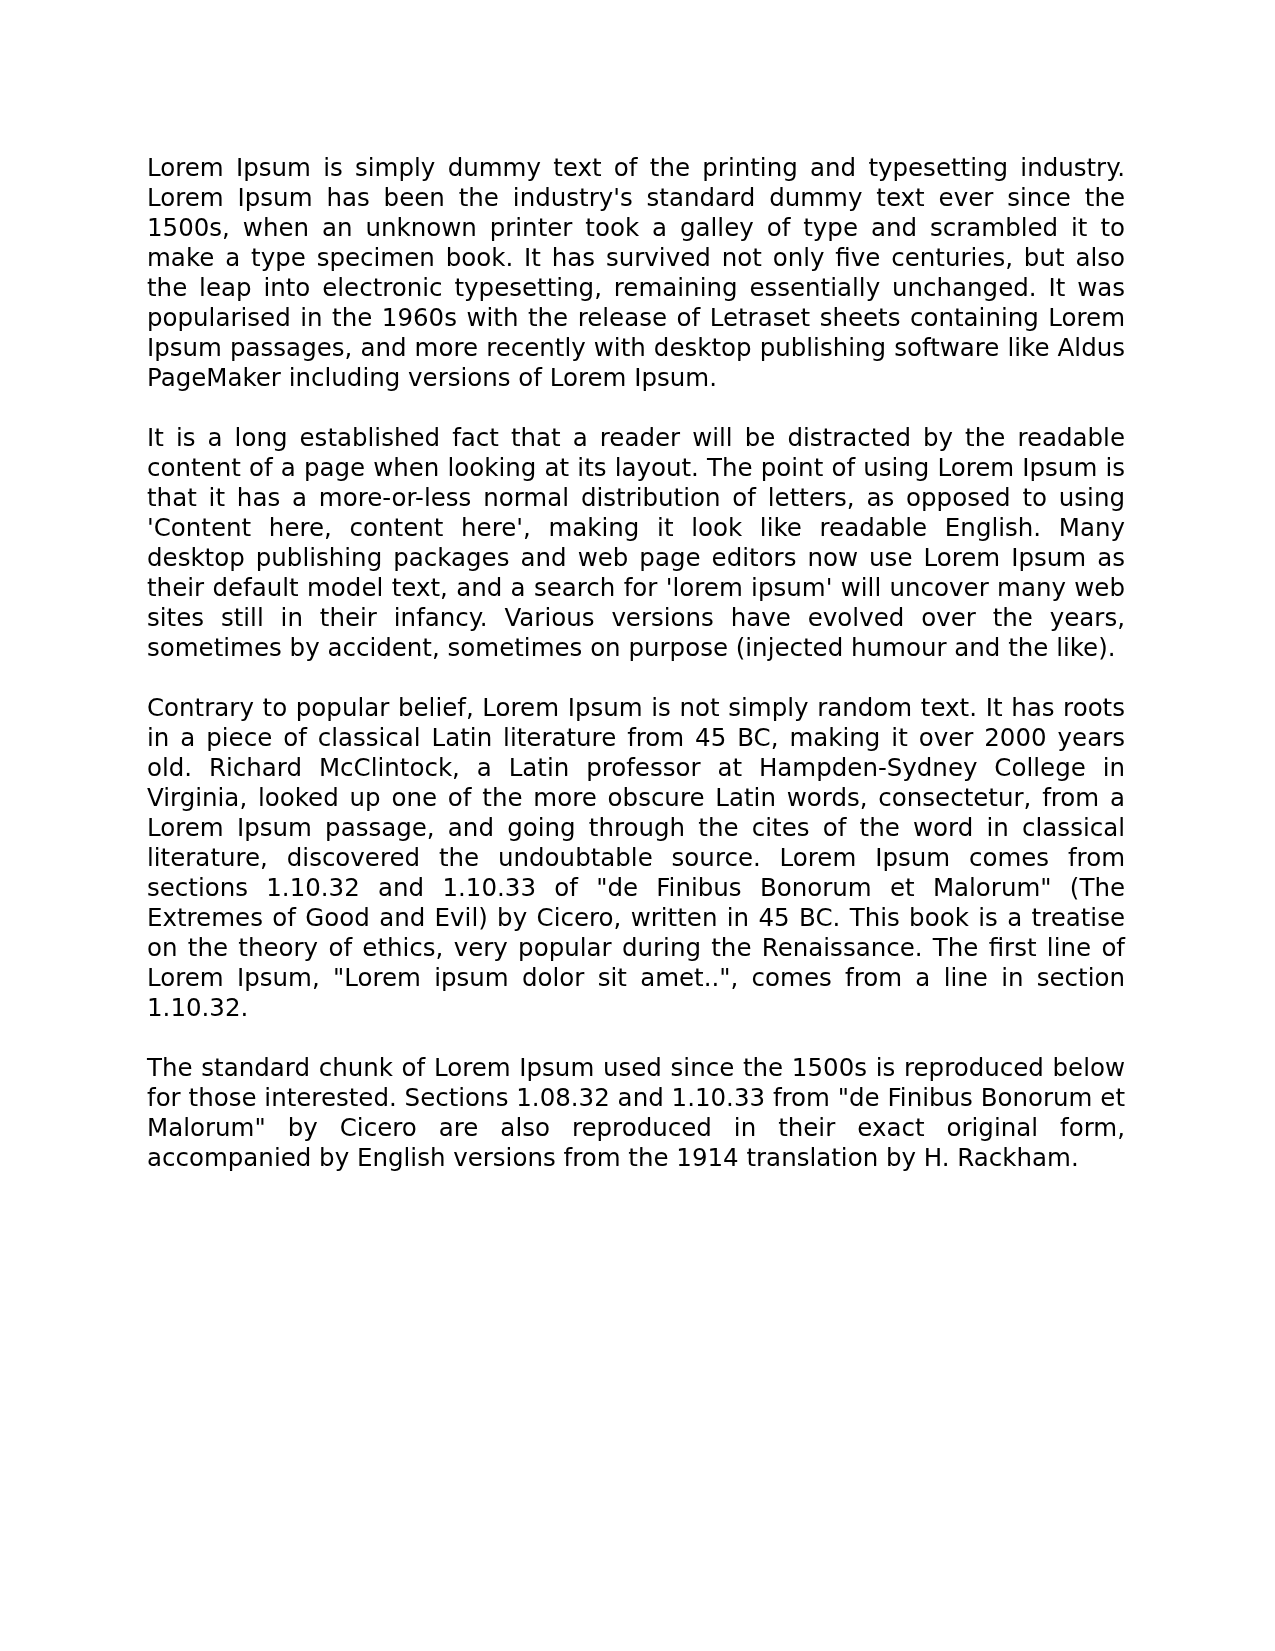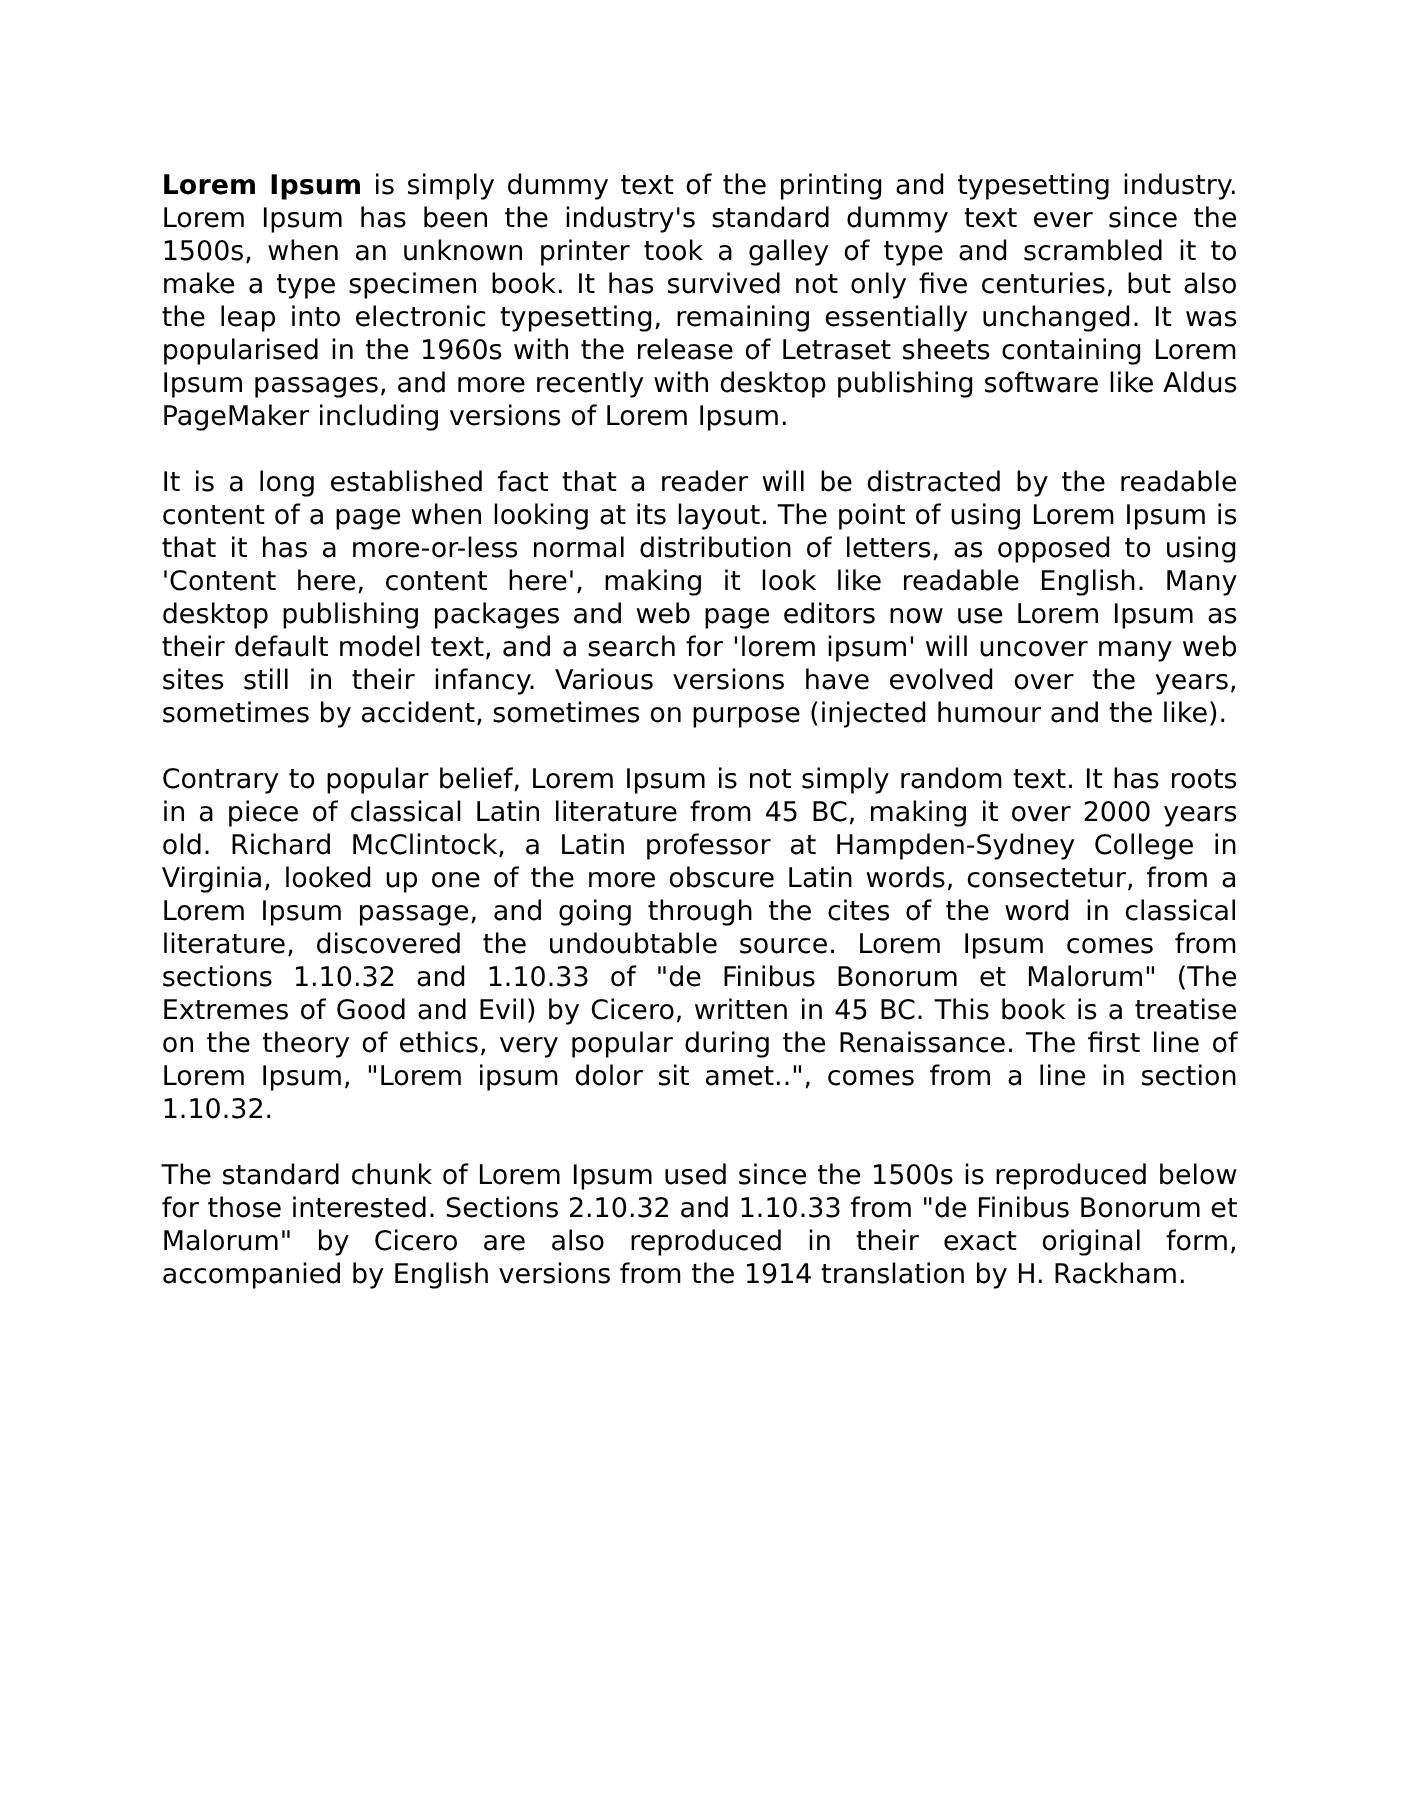--- a/index.html
+++ b/index.html
@@ -23,26 +23,26 @@
     font-size: 24.5px;
     line-height: 30px;
     text-align: justify;
     letter-spacing: 0;
   }
   .doc-content p {
     margin: 0 0 30px 0;
     padding: 0;
   }
   .lead-bold {
-    font-weight: bold;
+    font-weight: normal;
   }
 </style>
 </head>
 <body>
 
 <div class="doc-content">
   <p>
     <span class="lead-bold">Lorem Ipsum</span><span> is simply dummy text of the printing and typesetting industry. Lorem Ipsum has been the industry's standard dummy text ever since the 1500s, when an unknown printer took a galley of type and scrambled it to make a type specimen book. It has survived not only five centuries, but also the leap into electronic typesetting, remaining essentially unchanged. It was popularised in the 1960s with the release of Letraset sheets containing Lorem Ipsum passages, and more recently with desktop publishing software like Aldus PageMaker including versions of Lorem Ipsum.</span>
   </p>
   <p>It is a long established fact that a reader will be distracted by the readable content of a page when looking at its layout. The point of using Lorem Ipsum is that it has a more-or-less normal distribution of letters, as opposed to using 'Content here, content here', making it look like readable English. Many desktop publishing packages and web page editors now use Lorem Ipsum as their default model text, and a search for 'lorem ipsum' will uncover many web sites still in their infancy. Various versions have evolved over the years, sometimes by accident, sometimes on purpose (injected humour and the like).</p>
   <p>Contrary to popular belief, Lorem Ipsum is not simply random text. It has roots in a piece of classical Latin literature from 45 BC, making it over 2000 years old. Richard McClintock, a Latin professor at Hampden-Sydney College in Virginia, looked up one of the more obscure Latin words, consectetur, from a Lorem Ipsum passage, and going through the cites of the word in classical literature, discovered the undoubtable source. Lorem Ipsum comes from sections 1.10.32 and 1.10.33 of "de Finibus Bonorum et Malorum" (The Extremes of Good and Evil) by Cicero, written in 45 BC. This book is a treatise on the theory of ethics, very popular during the Renaissance. The first line of Lorem Ipsum, "Lorem ipsum dolor sit amet..", comes from a line in section 1.10.32.</p>
-  <p>The standard chunk of Lorem Ipsum used since the 1500s is reproduced below for those interested. Sections 2.10.32 and 1.10.33 from "de Finibus Bonorum et Malorum" by Cicero are also reproduced in their exact original form, accompanied by English versions from the 1914 translation by H. Rackham.</p>
+  <p>The standard chunk of Lorem Ipsum used since the 1500s is reproduced below for those interested. Sections 1.08.32 and 1.10.33 from "de Finibus Bonorum et Malorum" by Cicero are also reproduced in their exact original form, accompanied by English versions from the 1914 translation by H. Rackham.</p>
 </div>
 
 </body></html>

